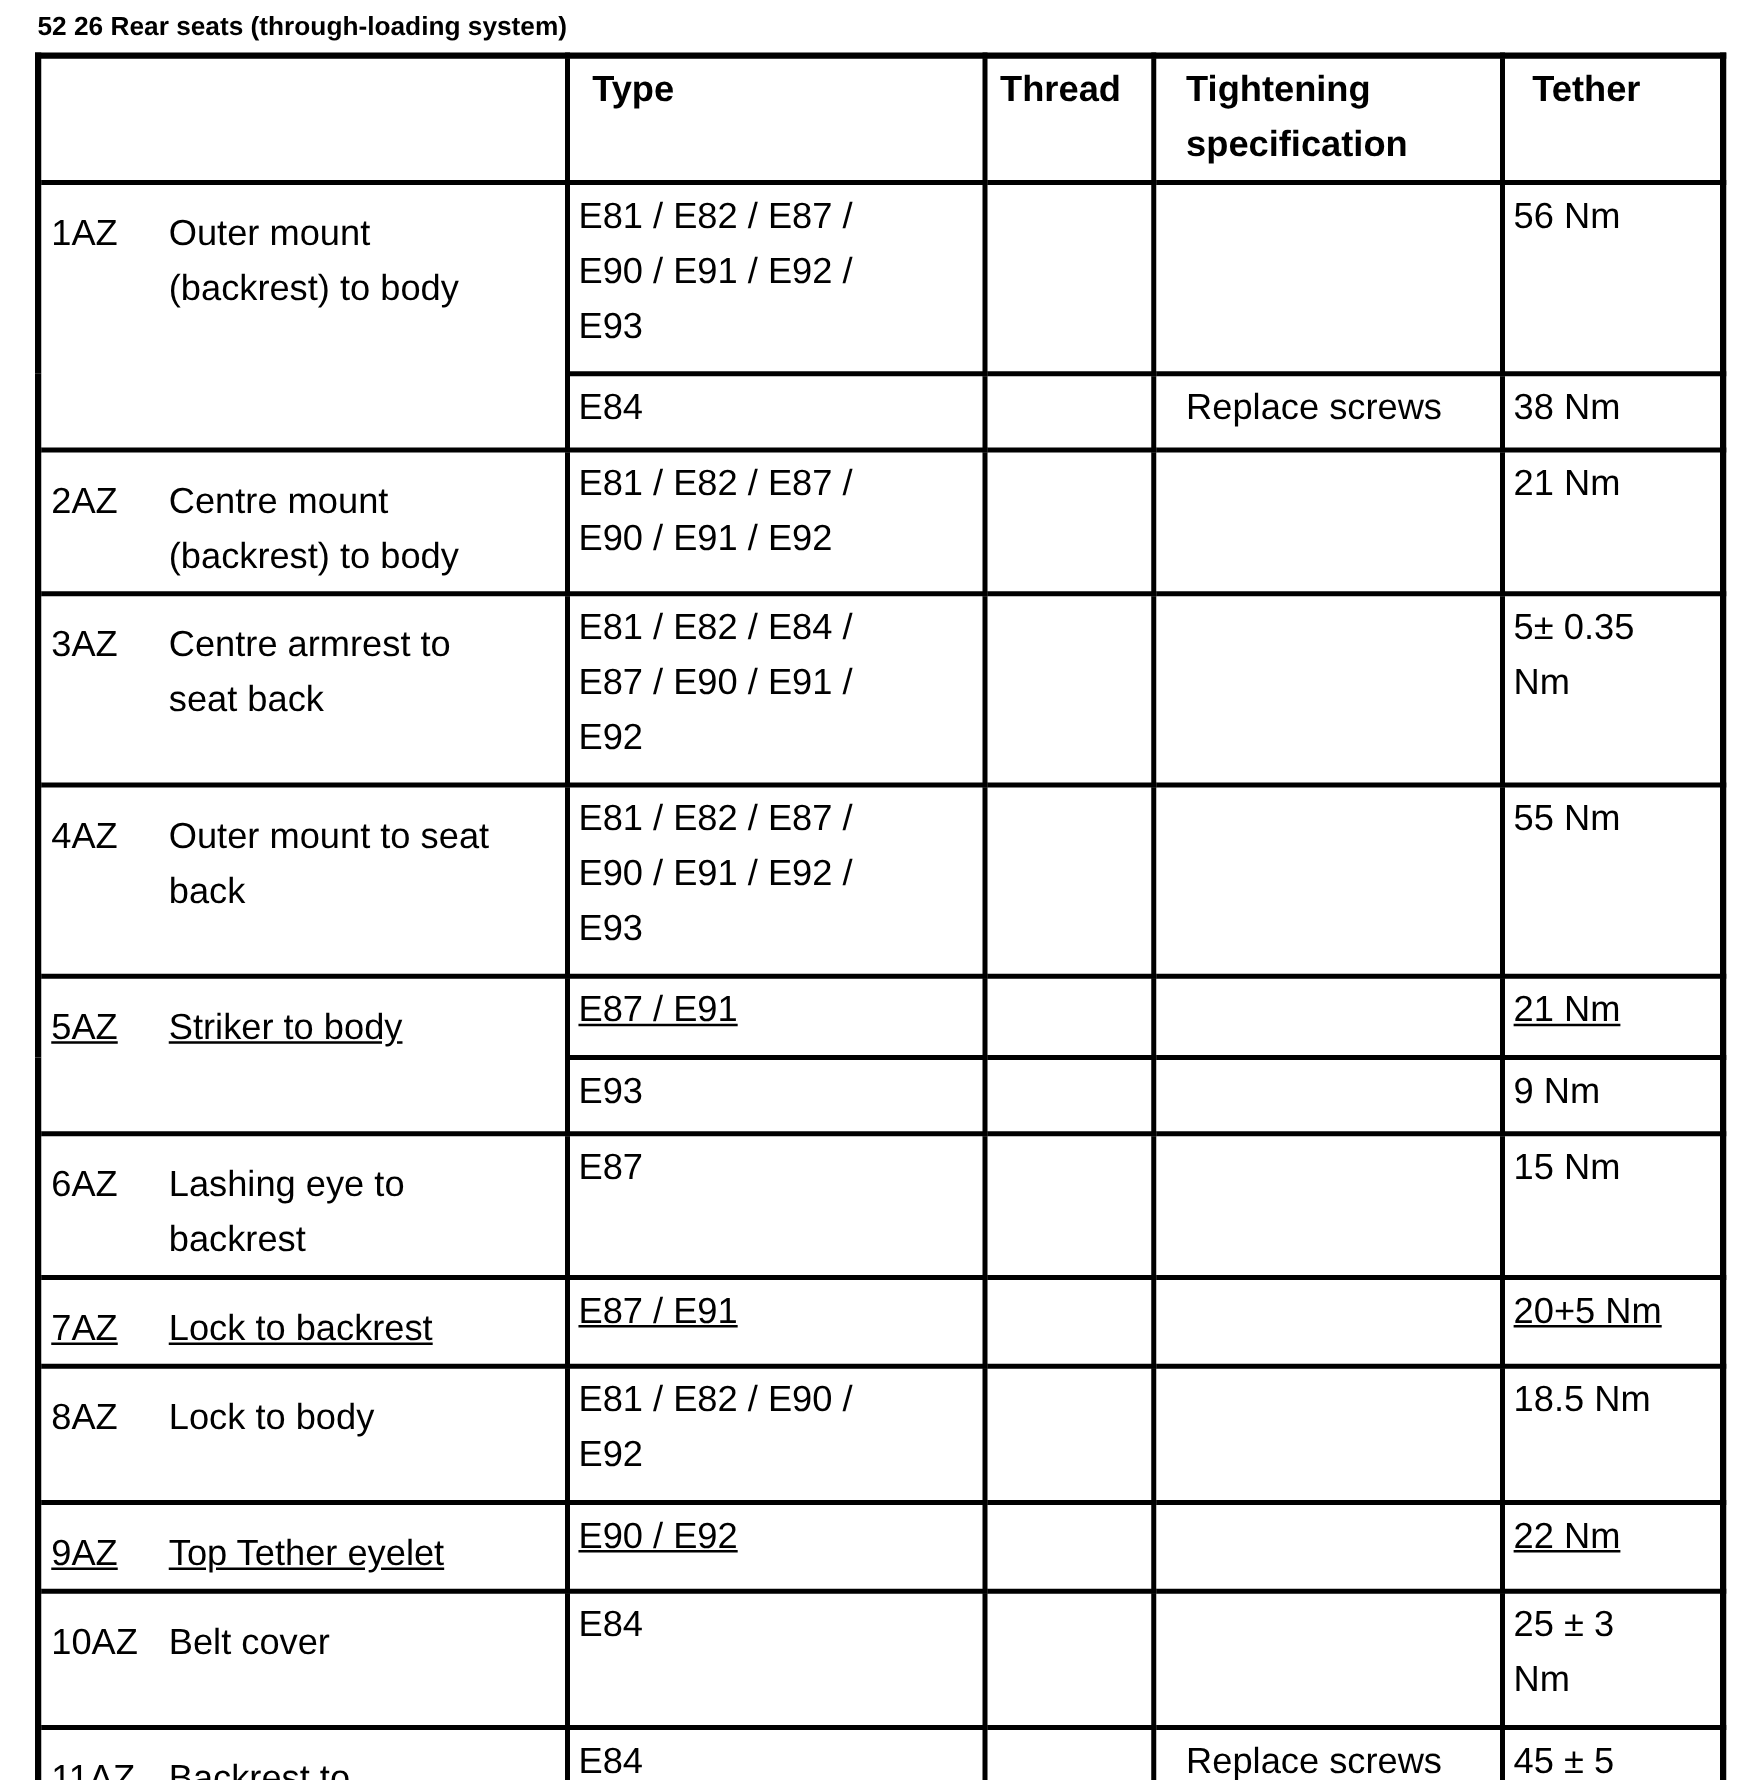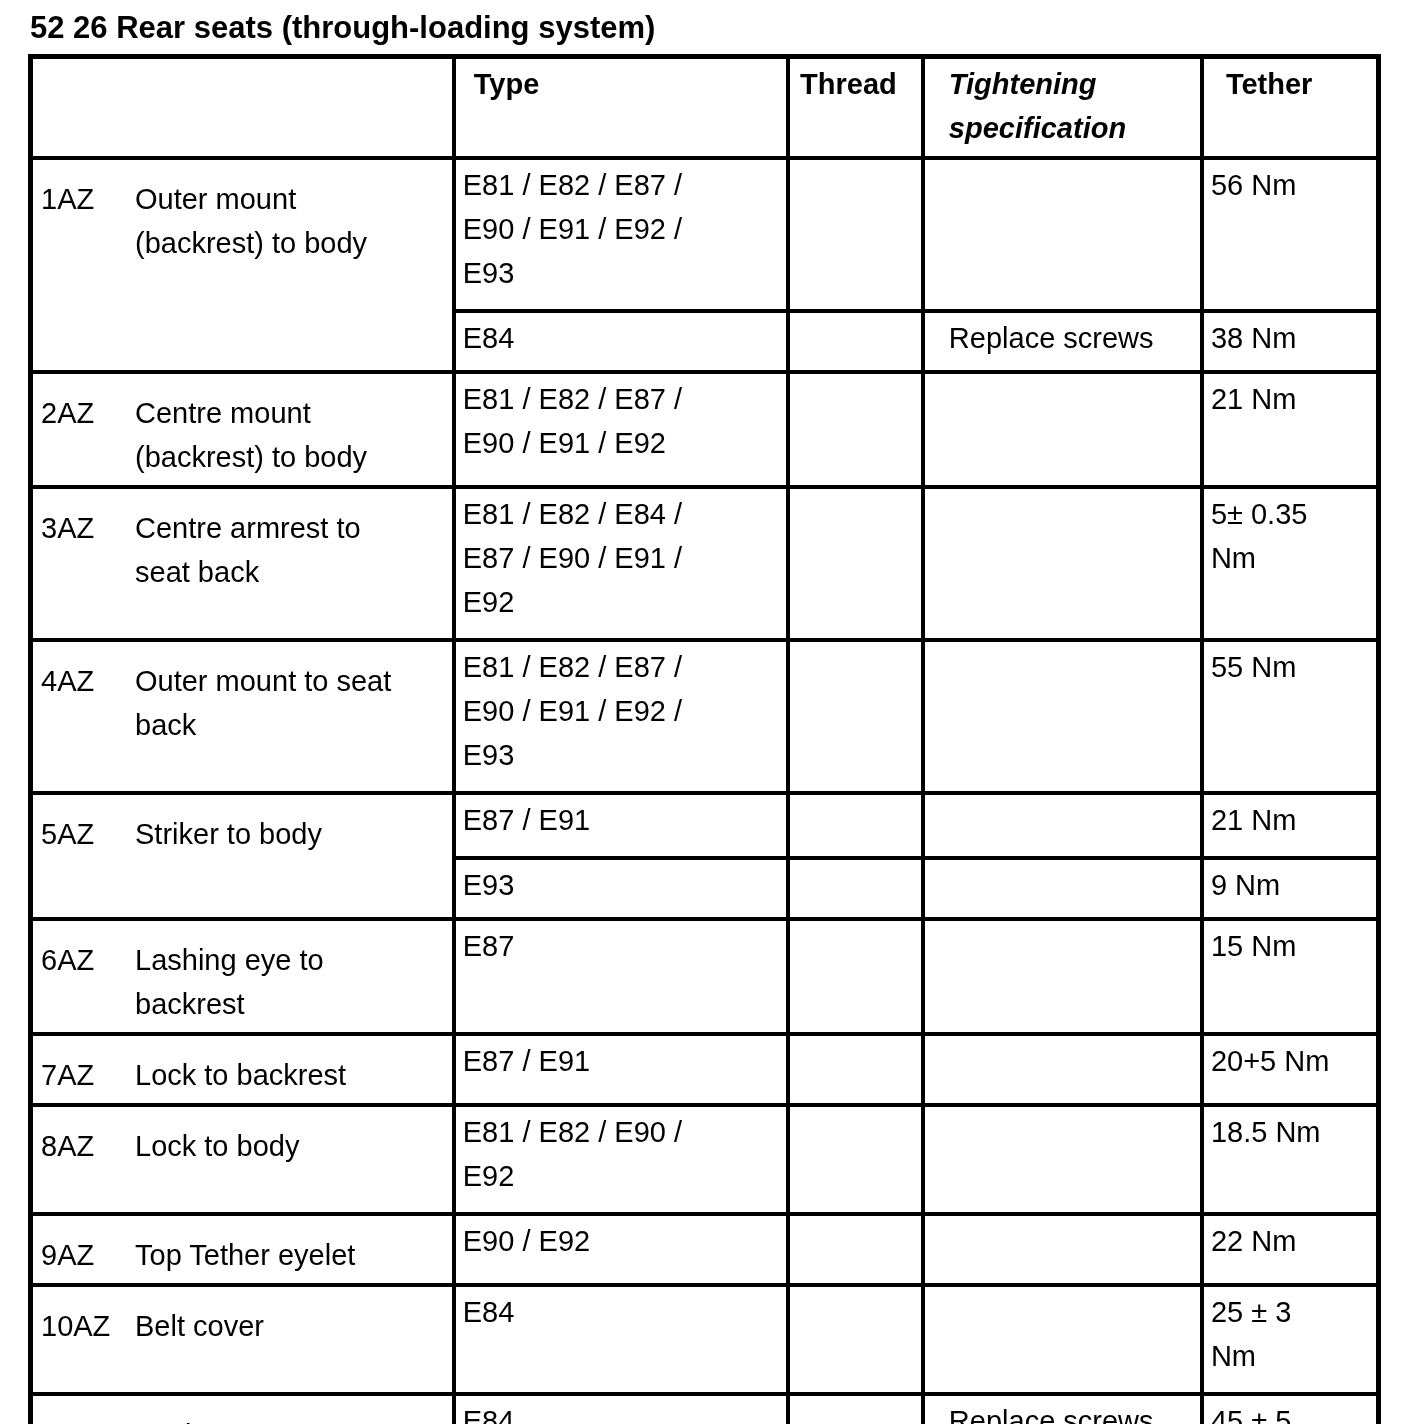--- a/index.html
+++ b/index.html
@@ -9,21 +9,21 @@
     width: 1408px;
     height: 1424px;
     overflow: hidden;
     font-family: "Liberation Sans", sans-serif;
     color: #000000;
   }
   .page {
     padding: 10px 0 0 28px;
   }
   .doc-title {
-    font-size: 31px;
+    font-size: 21px;
     font-weight: bold;
     letter-spacing: 0px;
     margin: 0 0 8px 2px;
     white-space: nowrap;
   }
   table.spec-table {
     border-collapse: collapse;
     table-layout: fixed;
     width: 1353px;
     border: 5px solid #000;
@@ -42,41 +42,41 @@
   }
   col.c-label   { width: 31.4%; }
   col.c-type    { width: 24.8%; }
   col.c-thread  { width: 10.0%; }
   col.c-tight   { width: 20.7%; }
   col.c-measure { width: 13.1%; }
 
   th.h-label { height: 88px; }
   th.h-type    { padding-left: 18px; }
   th.h-thread  { padding-left: 10px; padding-right: 0; }
-  th.h-tight   { padding-left: 24px; white-space: pre-line; font-style: italic; }
+  th.h-tight   { padding-left: 24px; white-space: pre-line; }
   th.h-measure { padding-left: 22px; }
 
   td.cell-label { padding-left: 8px; }
   .label-wrap { display: flex; align-items: flex-start; margin-top: 14px; }
   .row-id {
     min-width: 84px;
     margin-right: 10px;
     flex-shrink: 0;
     white-space: nowrap;
   }
   .row-desc { white-space: pre-line; }
 
   td.cell-type    { white-space: pre-line; }
   td.cell-thread  { }
   td.cell-tight   { padding-left: 24px; white-space: pre-line; }
   td.cell-measure { white-space: pre-line; }
 
   tr.r-tall  > td { height: 140px; }  
   tr.r-mid   > td { height: 96px;  }  
-  tr.r-one   > td { height: 52px;  }  
+  tr.r-one   > td { height: 52px; text-decoration: underline;  }  
   tr.r-sub   > td { height: 48px;  }  
 </style>
 </head>
 <body>
 
 <div class="page">
 
   <h1 class="doc-title">52 26 Rear seats (through-loading system)</h1>
 
   <table class="spec-table">

